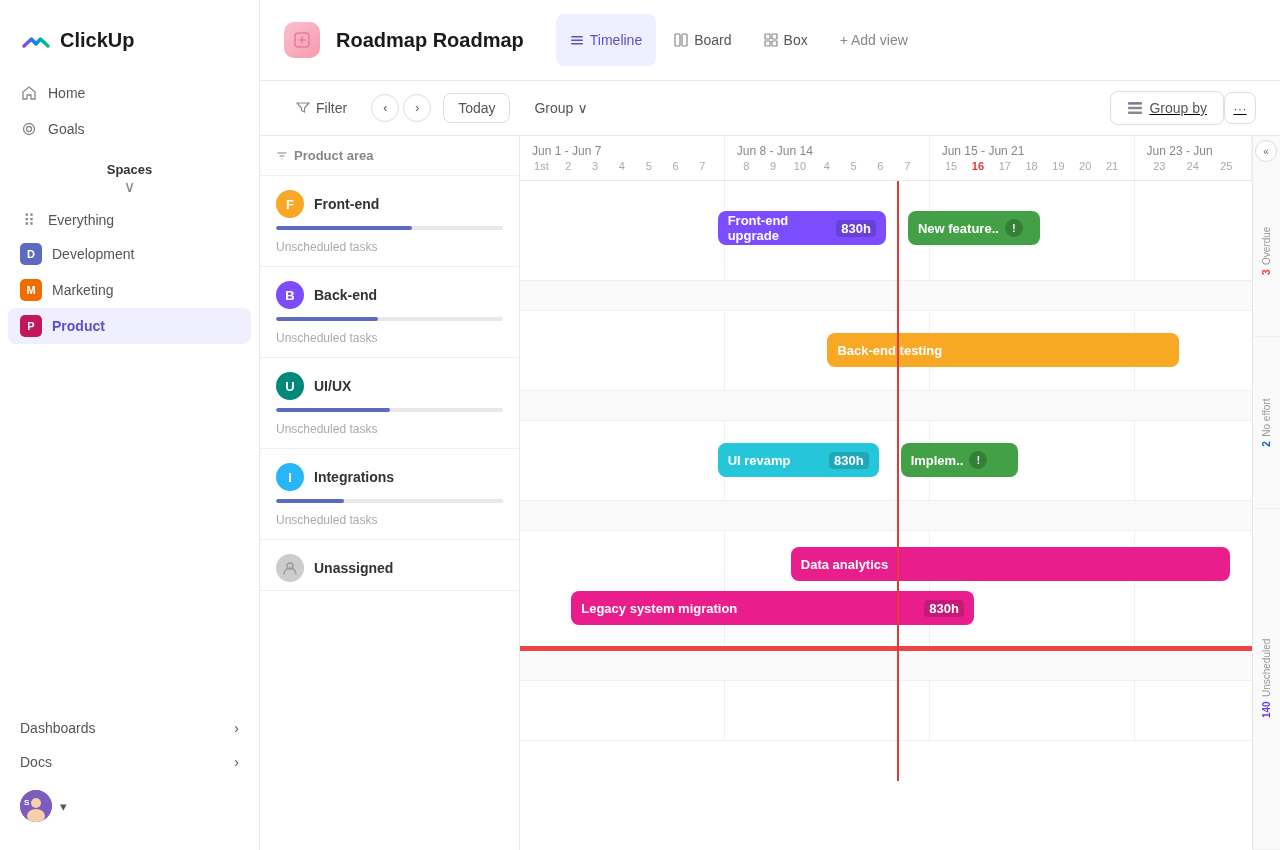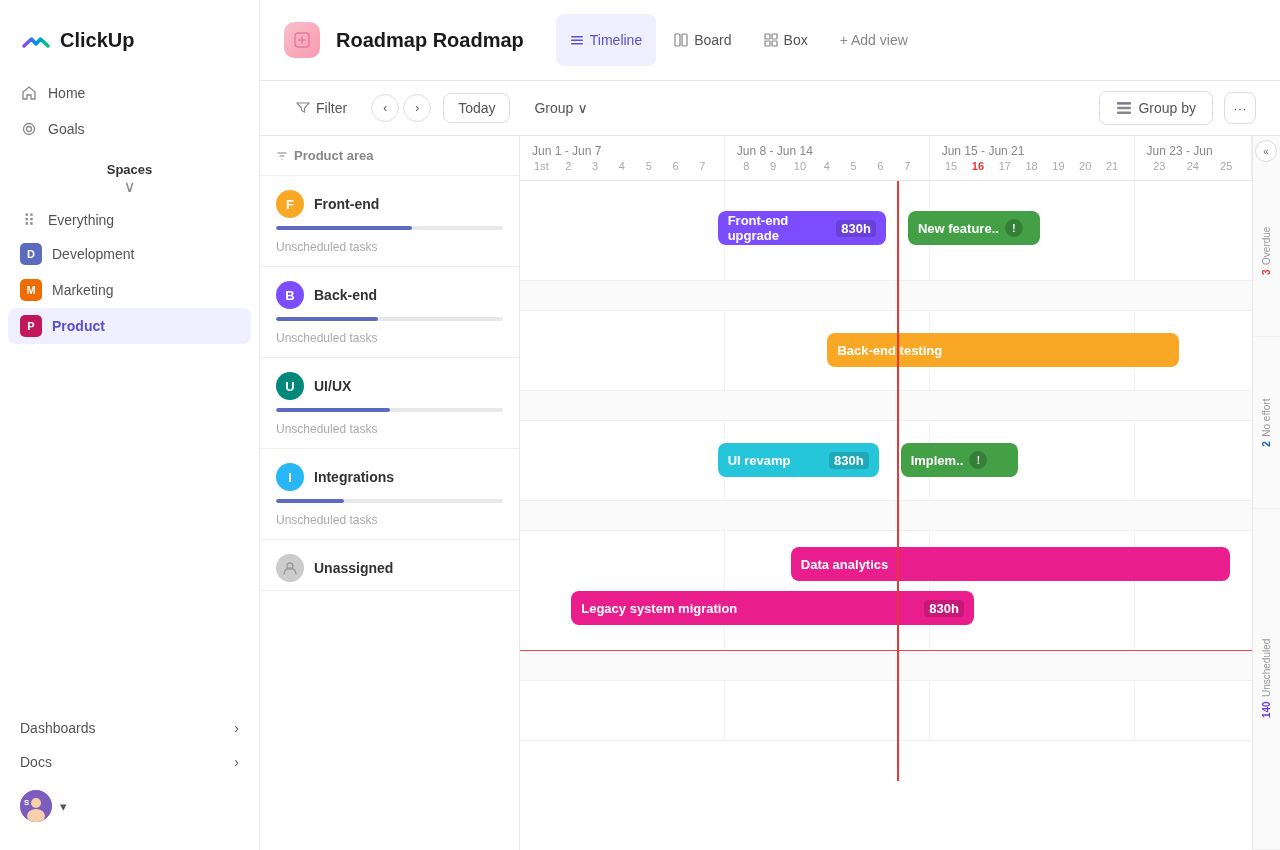--- a/index.html
+++ b/index.html
@@ -40,21 +40,21 @@
     .view-btn.active { background: #f0efff; color: #5a4fcf; }
     .add-view-btn { display: flex; align-items: center; gap: 4px; padding: 6px 14px; cursor: pointer; font-size: 14px; color: #888; border: none; background: transparent; }
 
     
     .toolbar { display: flex; align-items: center; gap: 12px; padding: 10px 24px; border-bottom: 1px solid #e8e8e8; }
     .filter-btn { display: flex; align-items: center; gap: 6px; padding: 6px 12px; border-radius: 8px; cursor: pointer; font-size: 14px; color: #555; border: none; background: transparent; }
     .nav-arrows { display: flex; align-items: center; gap: 4px; }
     .arrow-btn { width: 28px; height: 28px; border-radius: 50%; border: 1px solid #ddd; background: #fff; cursor: pointer; display: flex; align-items: center; justify-content: center; color: #555; font-size: 12px; }
     .today-btn { padding: 6px 14px; border-radius: 8px; border: 1px solid #ddd; background: #fff; cursor: pointer; font-size: 14px; color: #555; font-weight: 500; }
     .month-btn { display: flex; align-items: center; gap: 4px; padding: 6px 12px; border-radius: 8px; border: none; background: transparent; cursor: pointer; font-size: 14px; color: #555; font-weight: 500; }
-    .toolbar-right { margin-left: auto; display: flex; align-items: center; gap: 11px; }
+    .toolbar-right { margin-left: auto; display: flex; align-items: center; gap: 0; text-decoration: underline; }
     .group-by-btn { display: flex; align-items: center; gap: 6px; padding: 8px 16px; border-radius: 8px; background: #fff; border: 1px solid #ddd; cursor: pointer; font-size: 14px; color: #555; font-weight: 500; }
     .more-btn { width: 32px; height: 32px; border-radius: 8px; border: 1px solid #ddd; background: #fff; cursor: pointer; display: flex; align-items: center; justify-content: center; color: #555; }
 
     
     .timeline-content { display: flex; flex: 1; overflow: hidden; }
 
     
     .left-panel { width: 260px; min-width: 260px; border-right: 1px solid #e8e8e8; overflow-y: auto; }
     .product-area-header { display: flex; align-items: center; gap: 6px; padding: 12px 16px; font-size: 13px; color: #888; font-weight: 600; border-bottom: 1px solid #f0f0f0; }
 
@@ -421,21 +421,21 @@
           </div>
 
           <div class="task-bar" style="background:#43a047; left:52%; width:16%; top:22px;">
             <span>Implem..</span>
             <span class="task-warning">!</span>
           </div>
         </div>
 
         <div style="height:30px; background:#fafafa; border-bottom:1px solid #f0f0f0;"></div>
 
-        <div style="height:120px; position:relative; border-bottom:1px solid #ef4444;">
+        <div style="height:120px; position:relative; border-bottom:5px solid #ef4444;">
           <div style="position:absolute;top:0;left:0;right:0;bottom:0;display:flex;">
             <div style="flex:7;border-right:1px solid #f0f0f0;"></div>
             <div style="flex:7;border-right:1px solid #f0f0f0;"></div>
             <div style="flex:7;border-right:1px solid #f0f0f0;"></div>
             <div style="flex:4;"></div>
           </div>
 
           <div class="task-bar" style="background:#e91e8c; left:37%; width:60%; top:16px;">
             <span>Data analytics</span>
           </div>

